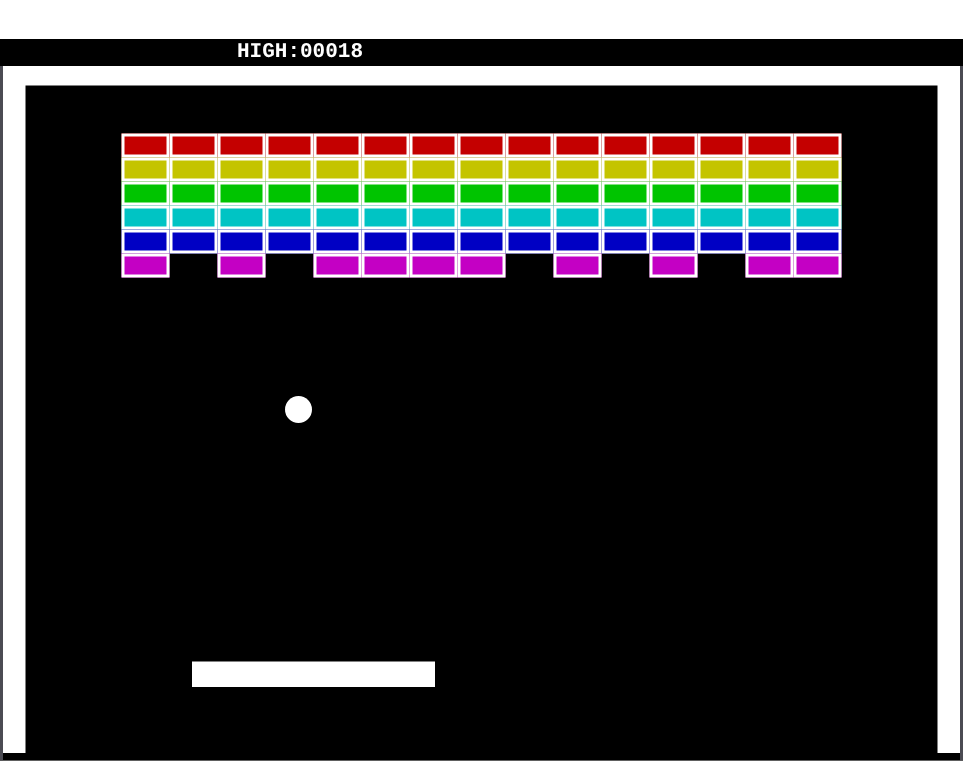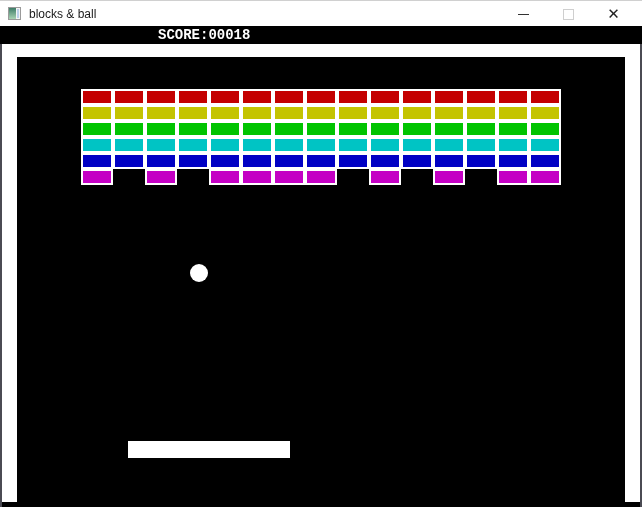--- a/index.html
+++ b/index.html
@@ -100,39 +100,23 @@
   .paddle {
     position: absolute;
     background: #ffffff;
   }
 </style>
 </head>
 <body>
 
 <div id="app-window">
 
-  <div class="titlebar">
-    <div class="app-icon">
-      <span class="pic"></span>
-      <span class="strip"></span>
-    </div>
-    <div class="title-text">blocks &amp; ball</div>
-    <div class="win-controls">
-      <div class="win-btn minimize">
-          <span></span>
-        </div>
-      <div class="win-btn maximize">
-          <span></span>
-        </div>
-      <div class="win-btn close">✕</div>
-    </div>
-  </div>
 
   <div class="scorebar">
-    <span>SCORE:00018</span>
+    <span>HIGH:00018</span>
   </div>
 
   <div class="content-area"></div>
 
   <div class="game-field" style="left: 17px; top: 57px; width: 608px; height: 445px; background: rgb(0, 0, 0);">
     <div id="blocks-grid">
         <div class="block" style="left: 64px; top: 32px; width: 32px; height: 16px; border-color: rgb(255, 255, 255); background: rgb(196, 0, 0);"></div>
         <div class="block" style="left: 96px; top: 32px; width: 32px; height: 16px; border-color: rgb(255, 255, 255); background: rgb(196, 0, 0);"></div>
         <div class="block" style="left: 128px; top: 32px; width: 32px; height: 16px; border-color: rgb(255, 255, 255); background: rgb(196, 0, 0);"></div>
         <div class="block" style="left: 160px; top: 32px; width: 32px; height: 16px; border-color: rgb(255, 255, 255); background: rgb(196, 0, 0);"></div>

